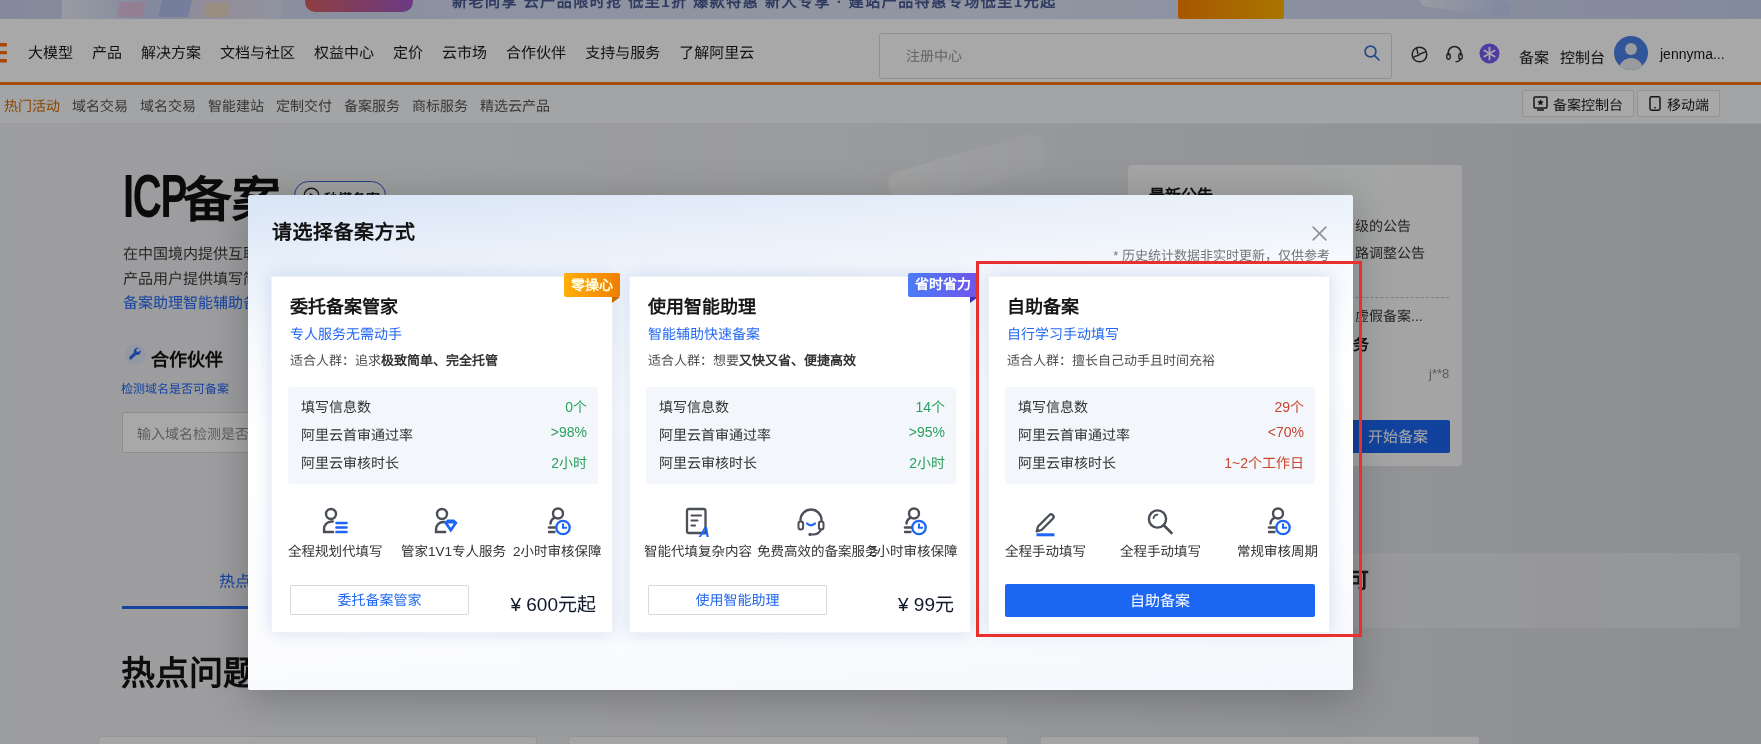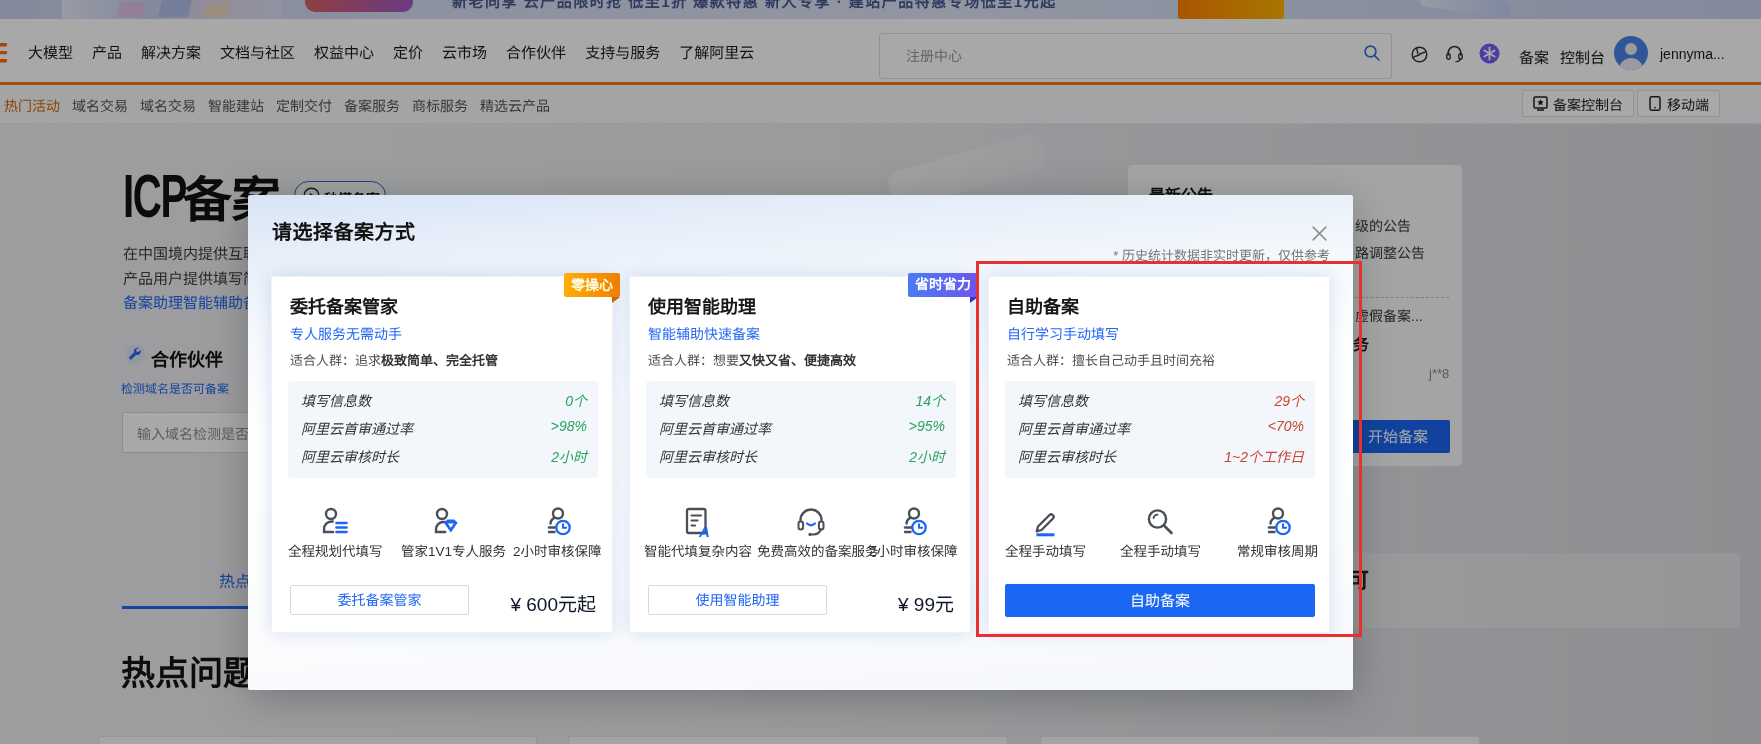--- a/index.html
+++ b/index.html
@@ -60,21 +60,21 @@
 
 #modal{position:absolute;left:248px;top:195px;width:1105px;height:495px;z-index:20;background:linear-gradient(176deg,#d8e4f5 0%,#e6eef9 10%,#f6f9fd 24%,#ffffff 42%,#fdfdfe 75%,#f4f7fc 100%);border-radius:2px;box-shadow:0 8px 40px rgba(0,0,0,.25);}
 #modal h2{position:absolute;left:24px;top:21px;font-size:20px;font-weight:bold;color:#131313;letter-spacing:0.5px;}
 #mclose{position:absolute;left:1063px;top:30px;width:17px;height:17px;}
 #mnote{position:absolute;right:23px;top:50px;font-size:13px;color:#767676;}
 .card{position:absolute;top:81px;width:342px;height:357px;background:#fff;border:1px solid #f0f2f5;box-shadow:0 0 16px rgba(90,130,205,0.25);}
 .card .ct{position:absolute;left:18px;top:15px;font-size:18px;font-weight:bold;color:#181818;}
 .card .cl{position:absolute;left:18px;top:46px;font-size:14px;color:#2468f2;}
 .card .cp{position:absolute;left:18px;top:73px;font-size:13px;color:#4f4f4f;white-space:nowrap;}
 .card .cp b{color:#333;}
-.stats{position:absolute;left:16px;top:104px;width:310px;height:97px;background:#f3f7fb;border-radius:3px;font-size:14px;font-style:italic;}
+.stats{position:absolute;left:16px;top:110px;width:310px;height:97px;background:#f3f7fb;border-radius:3px;font-size:14px;}
 .stats .row{position:absolute;left:13px;right:11px;height:14px;}
 .stats .row span:first-child{position:absolute;left:0;color:#333;}
 .stats .row span:last-child{position:absolute;right:0;}
 .good{color:#2ba05f;}
 .bad{color:#c8452f;}
 .feat{position:absolute;top:229px;width:32px;height:32px;}
 .cap{position:absolute;top:263px;font-size:13.5px;color:#333;white-space:nowrap;text-align:center;}
 .obt{position:absolute;left:18px;top:308px;width:179px;height:30px;border:1px solid #d9d9d9;border-radius:2px;background:#fff;color:#2468f2;font-size:14px;text-align:center;line-height:28px;}
 .price{position:absolute;top:312px;right:16px;font-size:19px;color:#0f172a;}
 .bbt{position:absolute;left:16px;top:307px;width:310px;height:33px;background:#1b66f2;border-radius:2px;color:#fff;font-size:15px;text-align:center;line-height:33px;}

